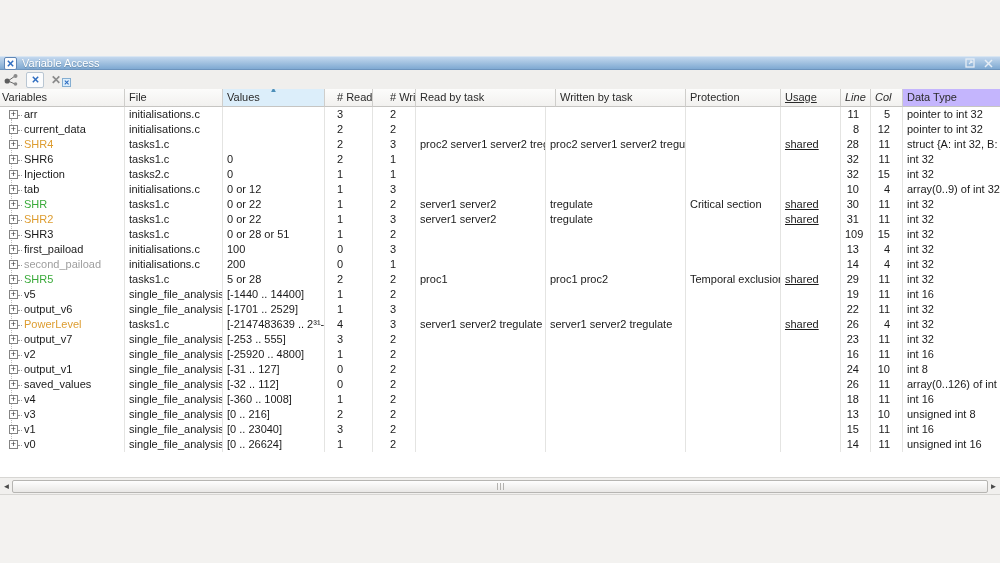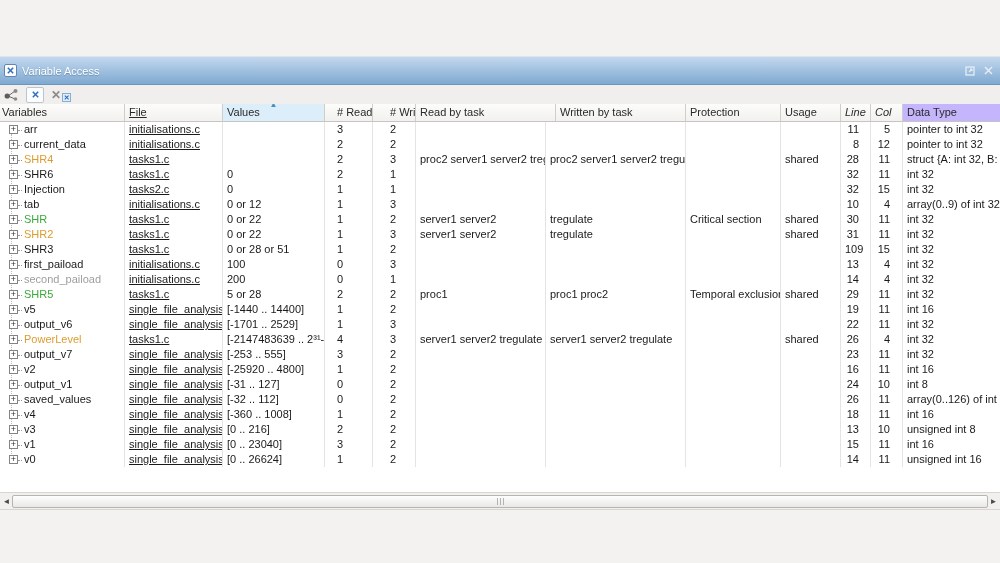--- a/index.html
+++ b/index.html
@@ -10,21 +10,21 @@
     position:relative;
     overflow:hidden;
     font-size:11px;
     color:#1a1a1a;
   }
   .panel {
     position:absolute; left:0; top:56px; width:1000px;
   }
   
   .titlebar {
-    height:29px; display:flex; align-items:center;
+    height:14px; display:flex; align-items:center;
     background:linear-gradient(#c3d8ee,#9dbede 55%,#7fa9d2);
     border-top:1px solid #d9e6f2;
     border-bottom:1px solid #6d94bd;
     padding:0 4px;
   }
   .title-icon {
     width:13px; height:13px; background:#fdfdfd;
     border:1px solid #5f86b5; border-radius:2px;
     display:inline-flex; align-items:center; justify-content:center;
     margin-right:5px; flex:none;
@@ -73,28 +73,28 @@
     content:""; position:absolute; left:11px; top:12px; bottom:7px;
     border-left:1px dotted #b9b9b9;
   }
   .tr { display:flex; height:15px; line-height:15px; }
   .td {
     flex:none; border-right:1px solid #e4e4e2;
     padding:0 3px 0 4px; white-space:nowrap; overflow:hidden;
     font-size:11px;
   }
   .c0 { width:125px; padding-left:2px; position:relative; z-index:1; }
-  .c1 { width:98px;text-decoration:underline; }
+  .c1 { width:98px; }
   .c2 { width:102px; }
   .c3 { width:48px; padding-left:12px; }
   .c4 { width:43px; padding-left:17px; }
   .c5 { width:130px; }
   .c6 { width:140px; }
   .c7 { width:95px; }
-  .c8 { width:60px; }
+  .c8 { width:60px;text-decoration:underline; }
   .c9 { width:30px; text-align:right; padding-right:11px; }
   .c10 { width:32px; text-align:right; padding-right:12px; }
   .c11 { width:97px; flex:1 1 auto; border-right:none; }
   .th.c9, .th.c10 { text-align:left; padding-right:0;font-style:italic; }
   .expander {
     display:inline-flex; align-items:center; justify-content:center;
     width:9px; height:9px; border:1px solid #848484; background:#ffffff;
     color:#333; font-size:9px; line-height:7px;
     vertical-align:middle; margin:0 0 2px 7px;
   }

